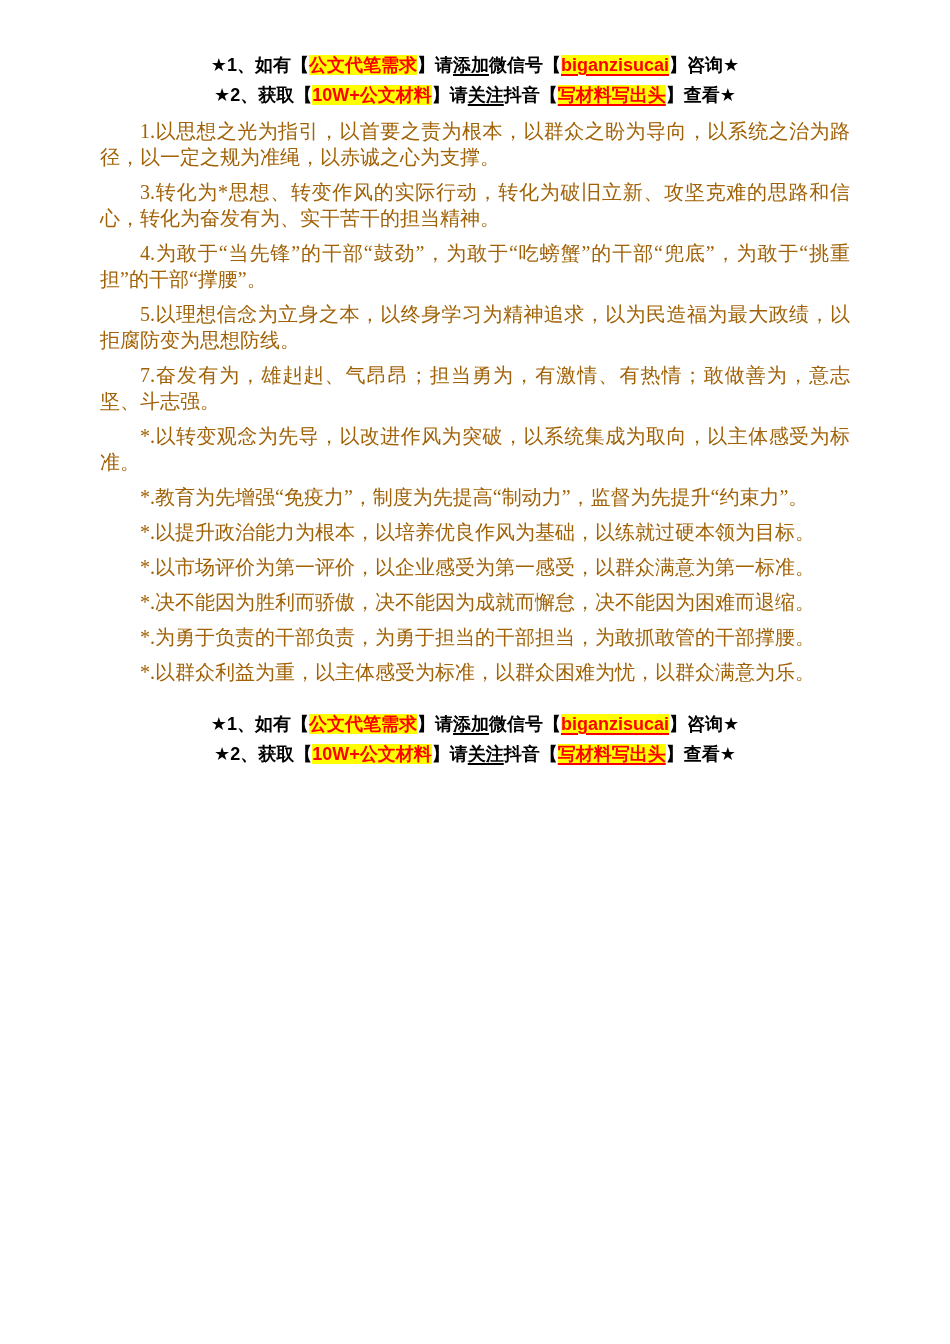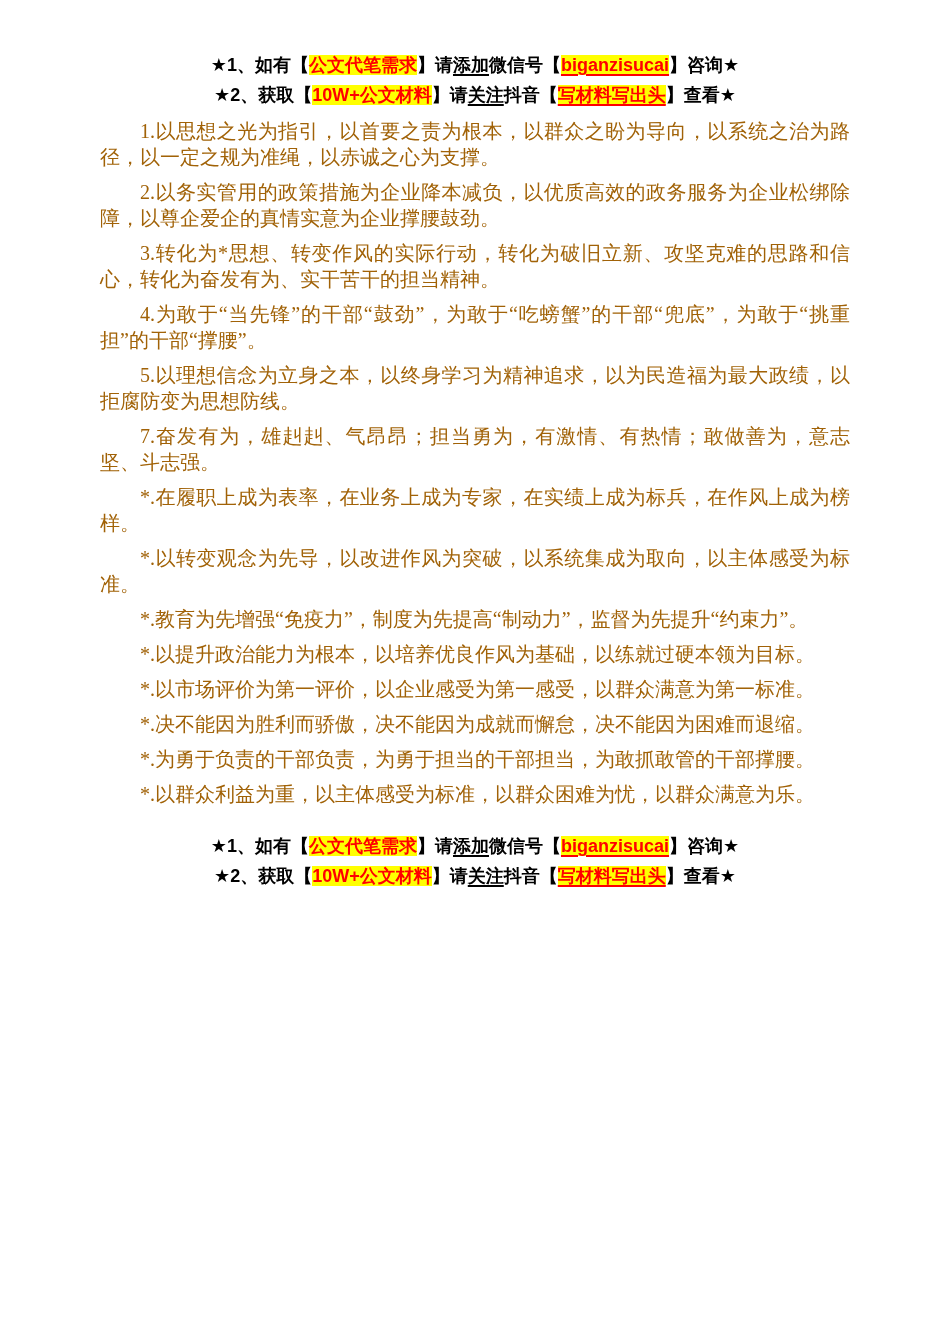--- a/index.html
+++ b/index.html
@@ -64,26 +64,24 @@
 
 <div class="page">
 
   <div class="ad-block header-block" id="header-ad">
       <div class="ad-line"><span class="seg">★1、如有【</span><span class="seg hl">公文代笔需求</span><span class="seg">】请</span><span class="seg u">添加</span><span class="seg">微信号【</span><span class="seg hl u">biganzisucai</span><span class="seg">】咨询★</span></div>
       <div class="ad-line"><span class="seg">★2、获取【</span><span class="seg hl">10W+公文材料</span><span class="seg">】请</span><span class="seg u">关注</span><span class="seg">抖音【</span><span class="seg hl u">写材料写出头</span><span class="seg">】查看★</span></div>
     </div>
 
   <div class="content" id="content">
       <p>1.以思想之光为指引，以首要之责为根本，以群众之盼为导向，以系统之治为路径，以一定之规为准绳，以赤诚之心为支撑。</p>
-      <p>2.以务实管用的政策措施为企业降本减负，以优质高效的政务服务为企业松绑除障，以尊企爱企的真情实意为企业撑腰鼓劲。</p>
       <p>3.转化为*思想、转变作风的实际行动，转化为破旧立新、攻坚克难的思路和信心，转化为奋发有为、实干苦干的担当精神。</p>
       <p>4.为敢于“当先锋”的干部“鼓劲”，为敢于“吃螃蟹”的干部“兜底”，为敢于“挑重担”的干部“撑腰”。</p>
       <p>5.以理想信念为立身之本，以终身学习为精神追求，以为民造福为最大政绩，以拒腐防变为思想防线。</p>
       <p>7.奋发有为，雄赳赳、气昂昂；担当勇为，有激情、有热情；敢做善为，意志坚、斗志强。</p>
-      <p>*.在履职上成为表率，在业务上成为专家，在实绩上成为标兵，在作风上成为榜样。</p>
       <p>*.以转变观念为先导，以改进作风为突破，以系统集成为取向，以主体感受为标准。</p>
       <p>*.教育为先增强“免疫力”，制度为先提高“制动力”，监督为先提升“约束力”。</p>
       <p>*.以提升政治能力为根本，以培养优良作风为基础，以练就过硬本领为目标。</p>
       <p>*.以市场评价为第一评价，以企业感受为第一感受，以群众满意为第一标准。</p>
       <p>*.决不能因为胜利而骄傲，决不能因为成就而懈怠，决不能因为困难而退缩。</p>
       <p>*.为勇于负责的干部负责，为勇于担当的干部担当，为敢抓敢管的干部撑腰。</p>
       <p>*.以群众利益为重，以主体感受为标准，以群众困难为忧，以群众满意为乐。</p>
     </div>
 
   <div class="ad-block footer-block" id="footer-ad">

